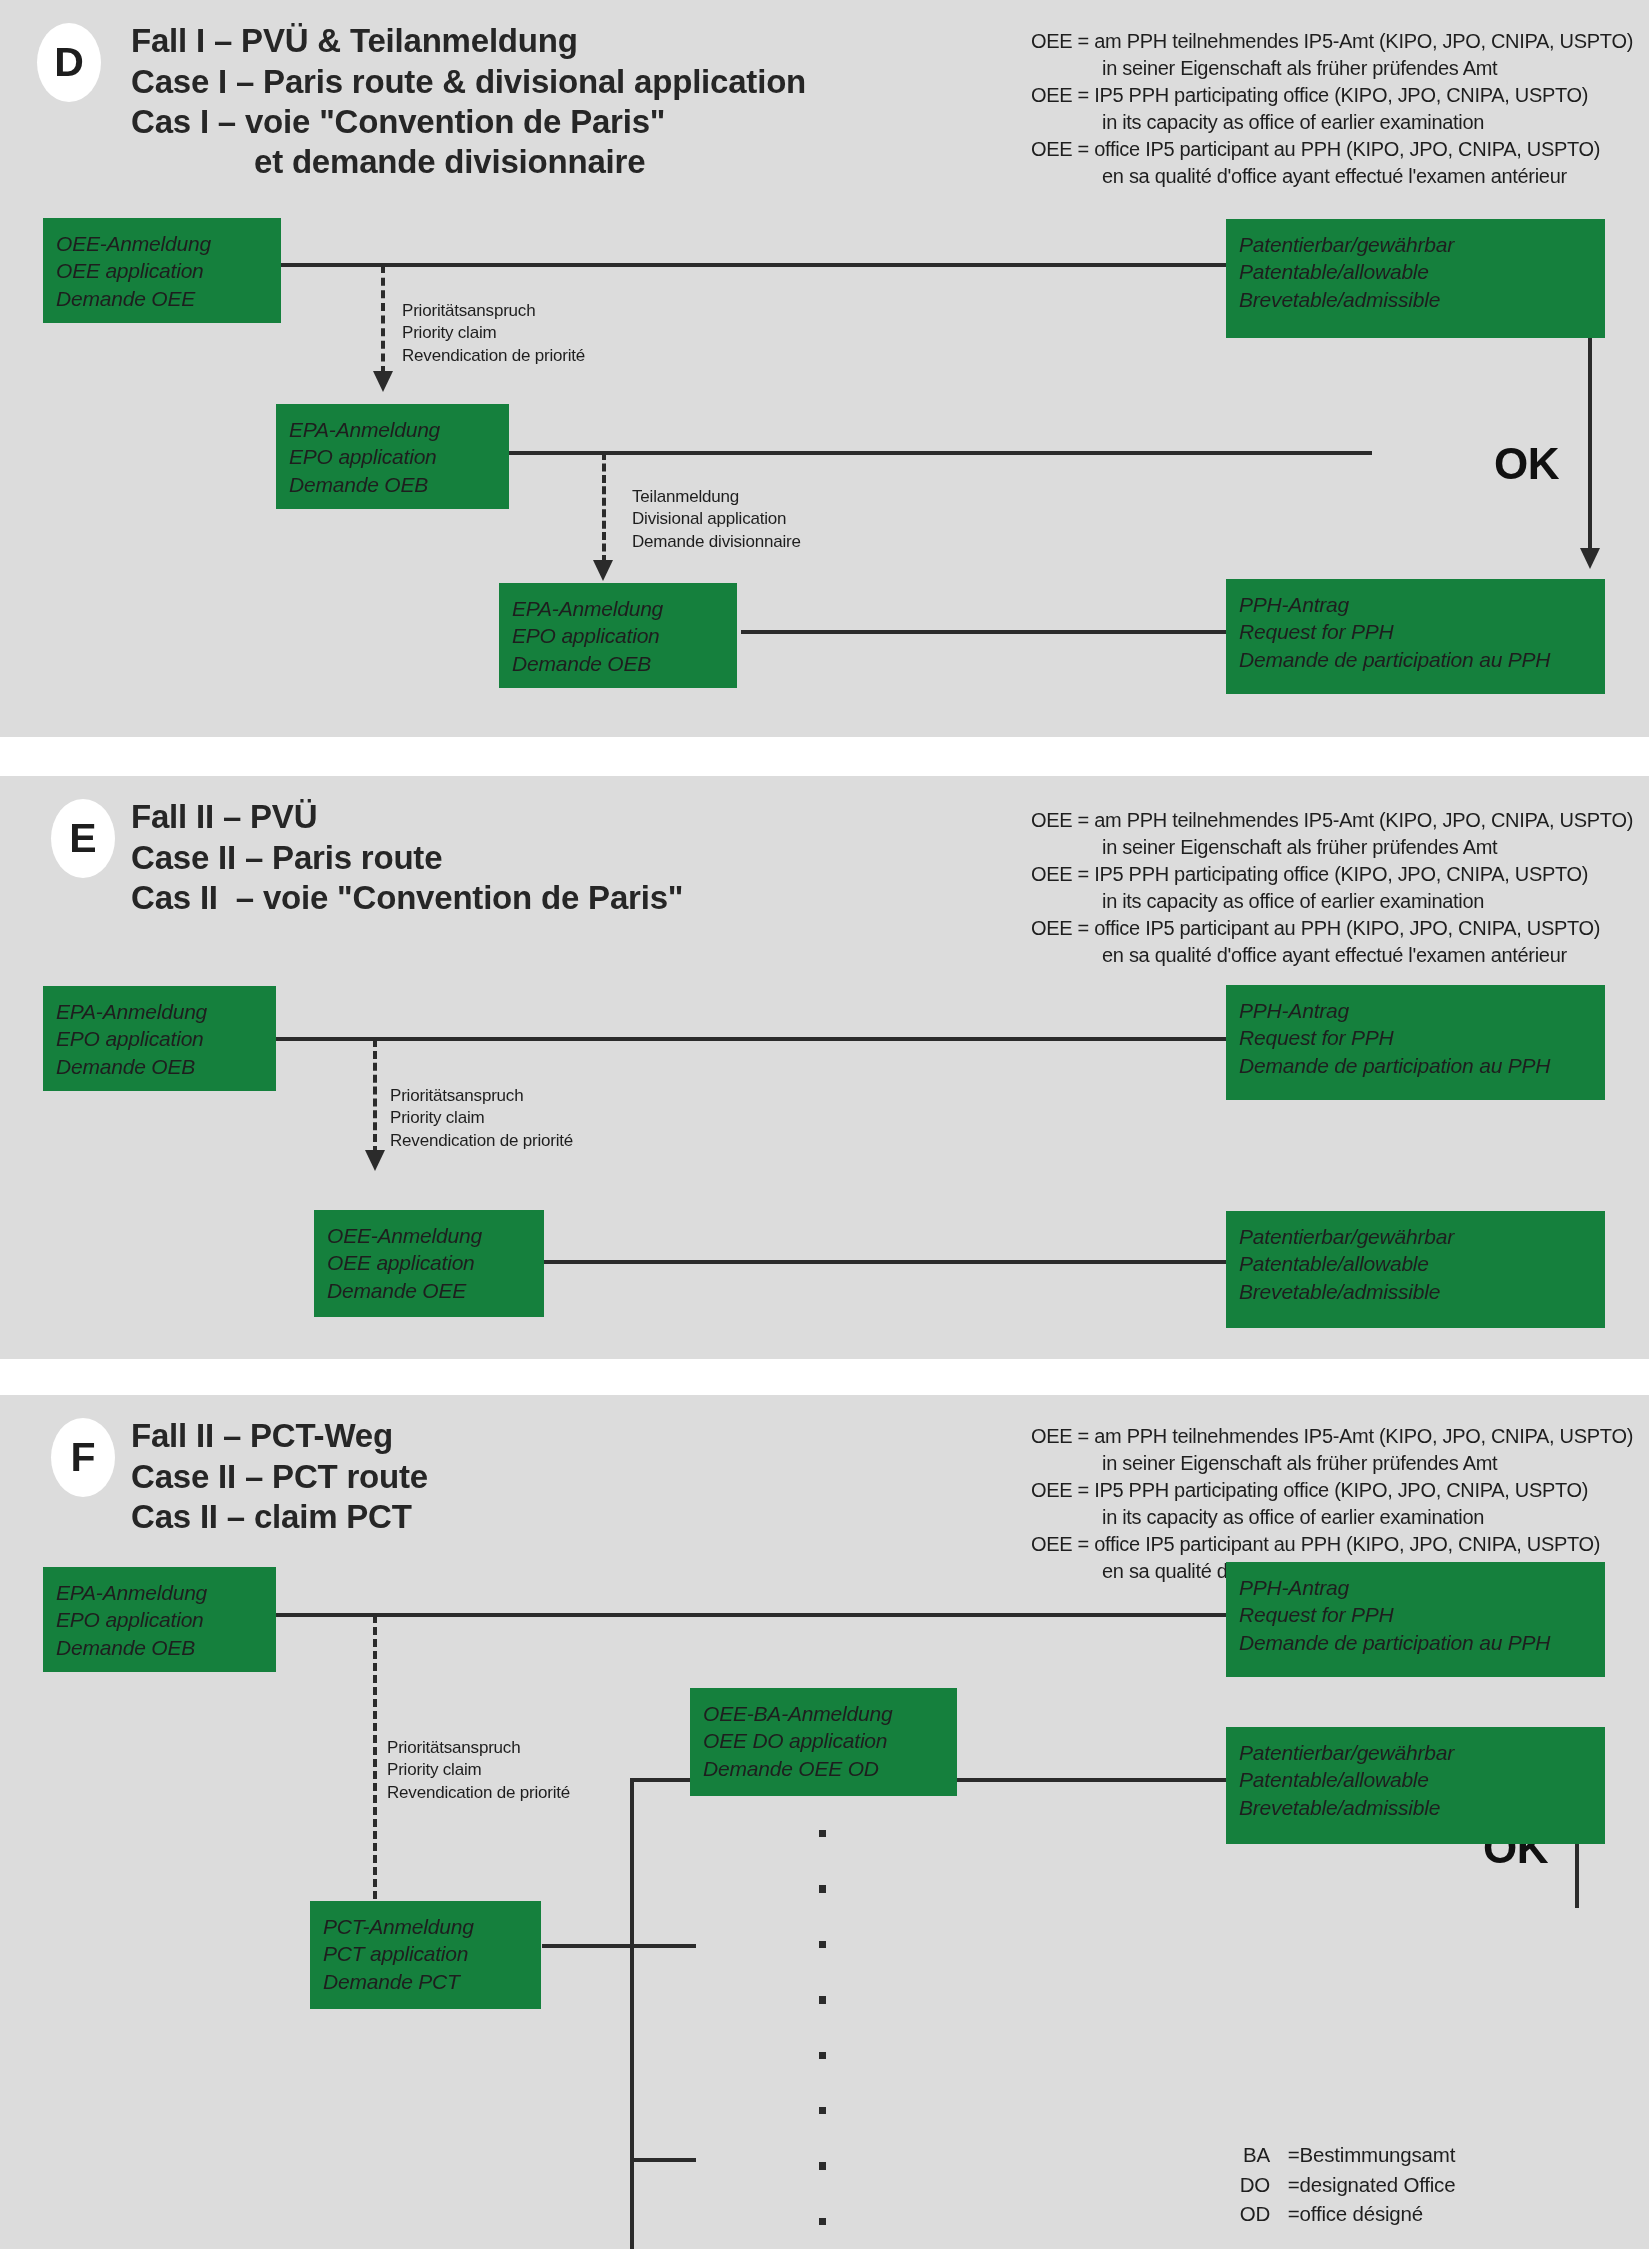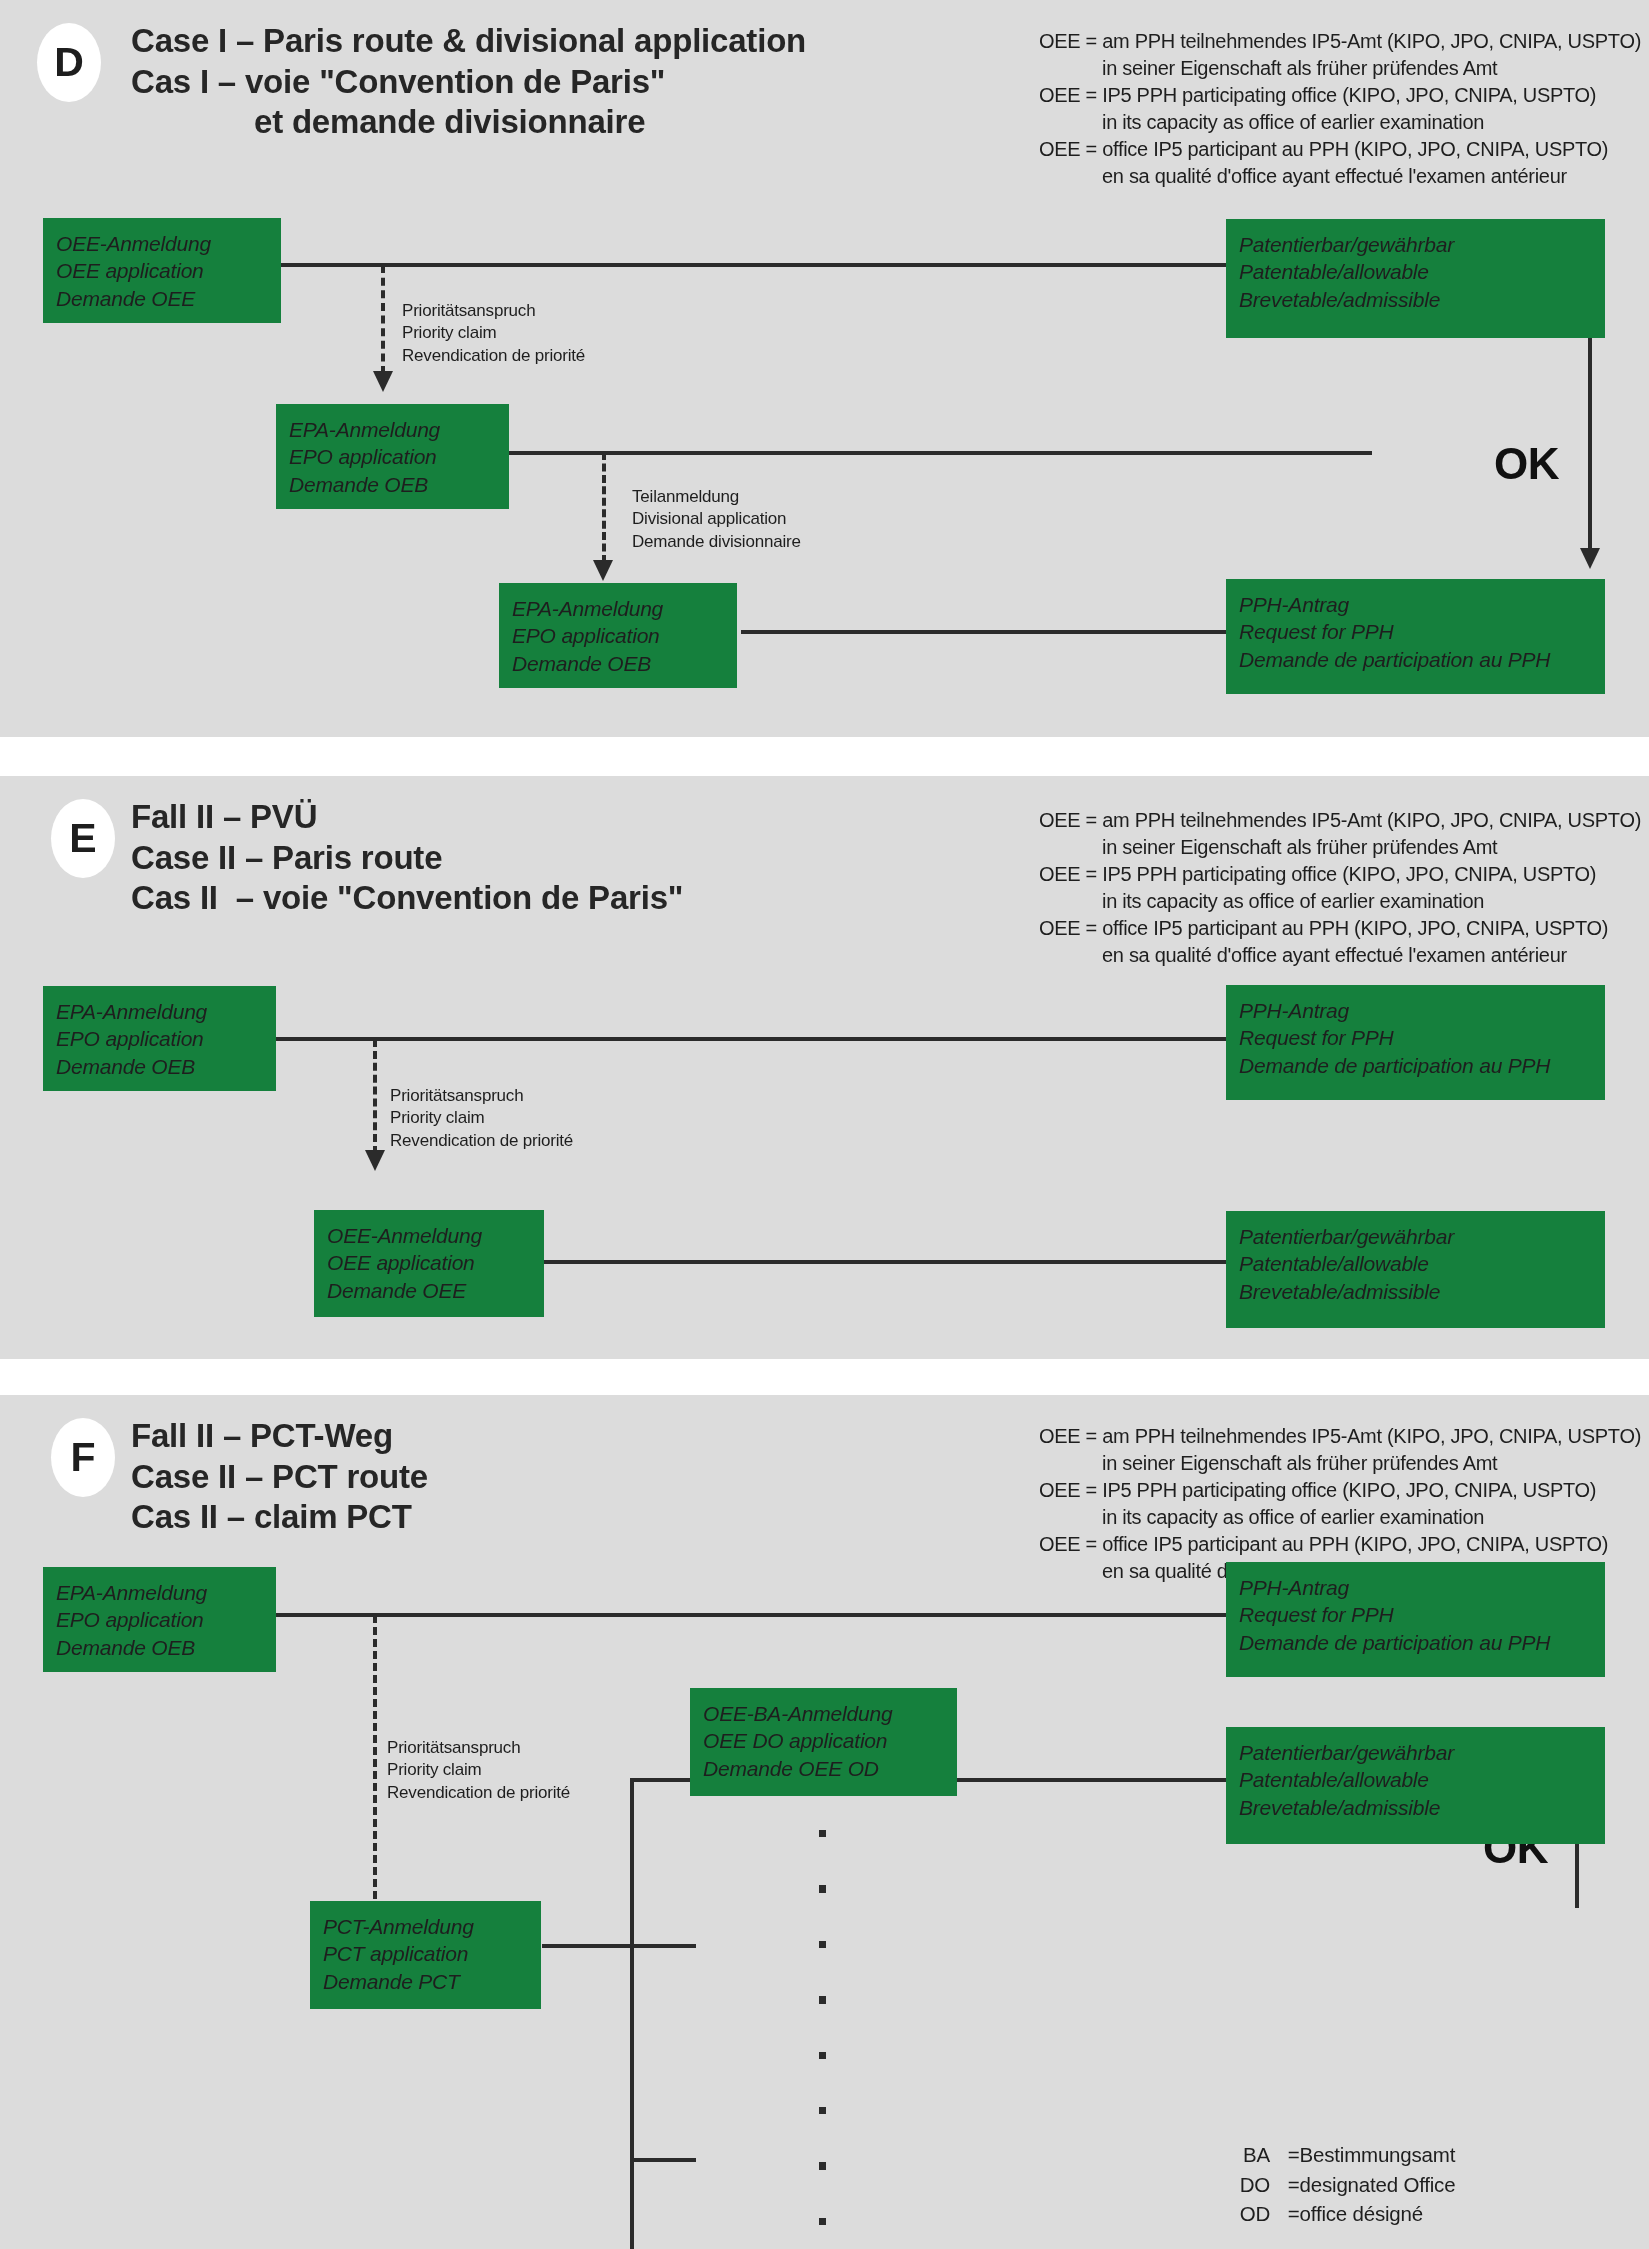--- a/index.html
+++ b/index.html
@@ -44,21 +44,21 @@
   .title-indent{padding-left:123px;}
 
   
   .legend{
     position:absolute;
     color:#1e1e1e;
     font-size:20px;
     line-height:1.35;
     letter-spacing:-0.3px;
   }
-  .legend .lrow{display:block;white-space:nowrap;margin-left:8px;}
+  .legend .lrow{display:block;white-space:nowrap;}
   .legend .l2{padding-left:71px;display:block;white-space:nowrap;}
 
   
   .abbr{
     position:absolute;
     color:#1e1e1e;
     font-size:20.5px;
     line-height:1.44;
     letter-spacing:-0.2px;
   }
@@ -130,20 +130,21 @@
 </head>
 <body>
 
 <div id="page">
 
   <div class="panel" style="top:0px;height:737px;">
 
     <div class="badge" style="left:37px;top:23px;">D</div>
 
     <div class="titles" style="left:131px;top:21.3px;">
+      <div>Fall I – PVÜ &amp; Teilanmeldung</div>
       <div>Case I – Paris route &amp; divisional application</div>
       <div>Cas I – voie "Convention de Paris"</div>
       <div class="title-indent">et demande divisionnaire</div>
     </div>
 
     <div class="legend" style="left:1031px;top:28px;">
       <span class="lrow">OEE = am PPH teilnehmendes IP5-Amt (KIPO, JPO, CNIPA, USPTO)</span>
       <span class="l2">in seiner Eigenschaft als früher prüfendes Amt</span>
       <span class="lrow">OEE = IP5 PPH participating office (KIPO, JPO, CNIPA, USPTO)</span>
       <span class="l2">in its capacity as office of earlier examination</span>

